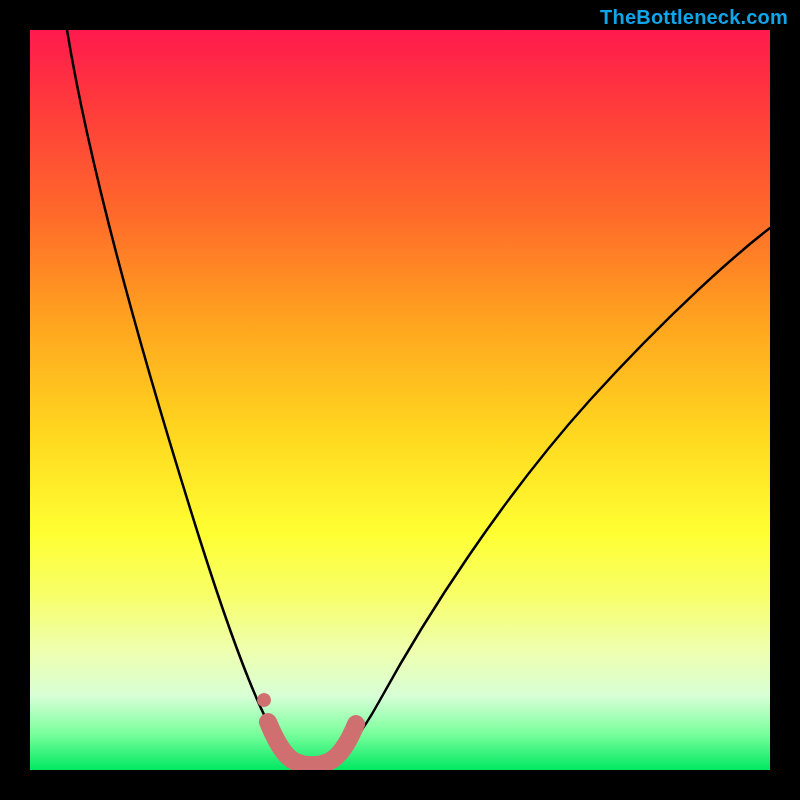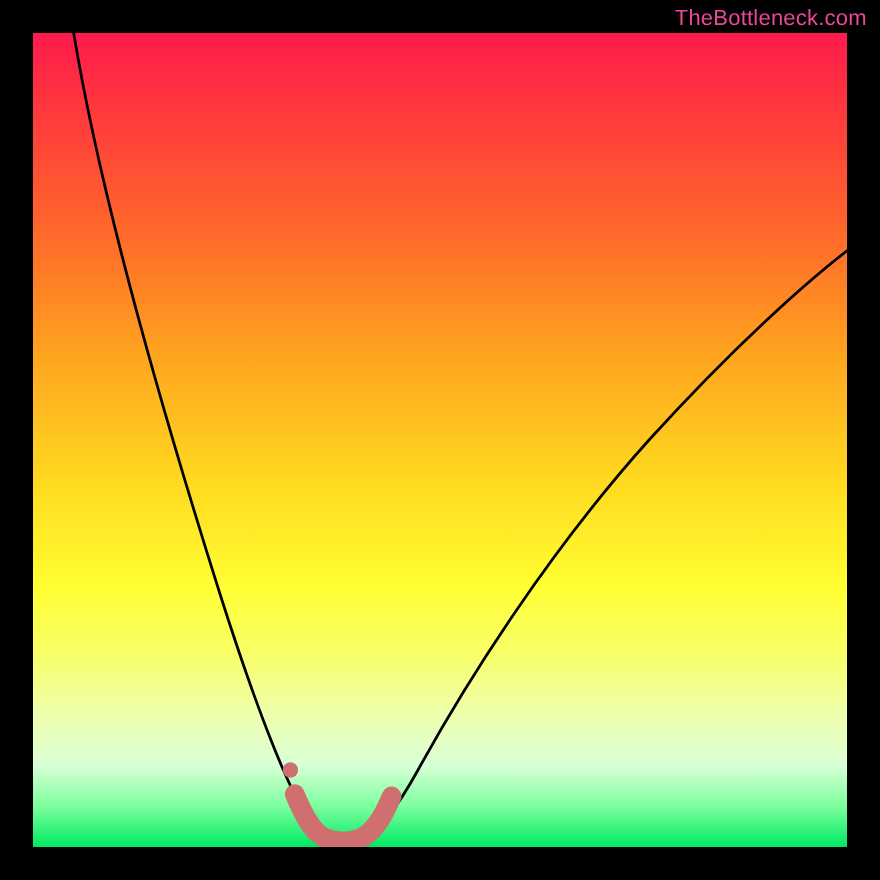--- a/index.html
+++ b/index.html
@@ -36,23 +36,23 @@
       #eeffb0 84%,
       #d8ffd6 90%,
       #7cff9e 95%,
       #00e862 100%
     );
   }
   .watermark {
     position: absolute;
     top: 6px;
     right: 12px;
-    color: #ec4899;
+    color: #0ea5e9;
     font-size: 20px;
-    font-weight: 400;
+    font-weight: 700;
     letter-spacing: 0.2px;
   }
   svg.curve {
     position: absolute;
     top: 0;
     left: 0;
     width: 740px;
     height: 740px;
   }
 </style>

